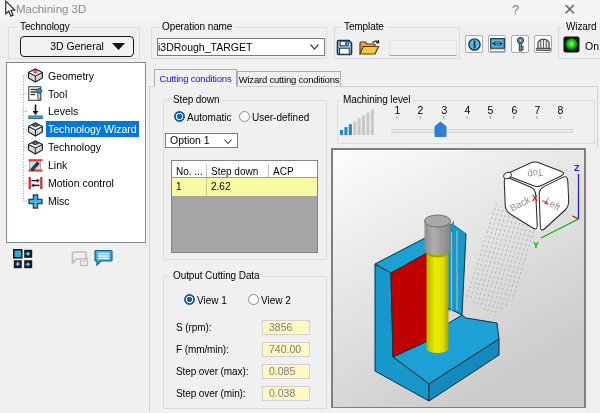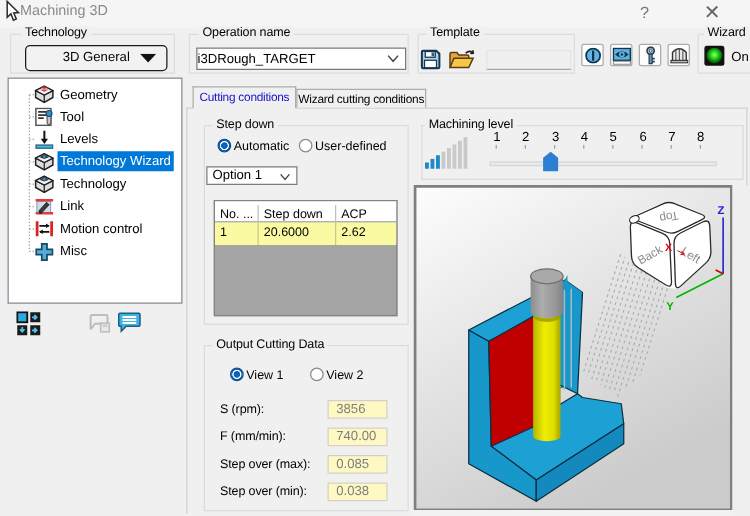--- a/index.html
+++ b/index.html
@@ -195,21 +195,20 @@
       <path d="M0.5,0.5 L4,4.5 L7.5,0.5" fill="none" stroke="#444" stroke-width="1.1"></path>
     </svg></div>
 <div class="abs" style="left:171px;top:160px;width:147px;height:93px;background:#a5a5a5;border:1px solid #828282;font-size:10px;">
 <div style="display:flex;height:17px;background:#fff;border-bottom:1px solid #9a9a9a;align-items:flex-end;">
 <div style="width:35px;border-right:1px solid #c0c0c0;padding:2px 0 0 4px;">No. ...</div>
 <div style="width:62px;border-right:1px solid #c0c0c0;padding:2px 0 0 4px;">Step down</div>
 <div style="flex:1;padding:2px 0 0 4px;">ACP</div>
     </div>
 <div style="display:flex;height:18px;background:#fafaa2;">
 <div style="width:35px;border-right:1px solid #c8c88a;padding:3px 0 0 4px;">1</div>
-<div style="width:62px;border-right:1px solid #c8c88a;padding:3px 0 0 4px;">20.6000</div>
 <div style="flex:1;padding:3px 0 0 4px;">2.62</div>
     </div>
   </div>
 <div class="grp" style="left:163px;top:276px;width:164px;height:133px;"></div>
 <div class="grplbl" style="left:170px;top:270px;">Output Cutting Data</div>
 <div class="radio on" style="left:184px;top:294px;"></div>
 <div class="abs" style="left:197px;top:295px;font-size:10px;">View 1</div>
 <div class="radio off" style="left:248px;top:294px;"></div>
 <div class="abs" style="left:261px;top:295px;font-size:10px;">View 2</div>
 <div class="abs" style="left:176px;top:322px;font-size:10px;letter-spacing:-0.1px;">S (rpm):</div>

